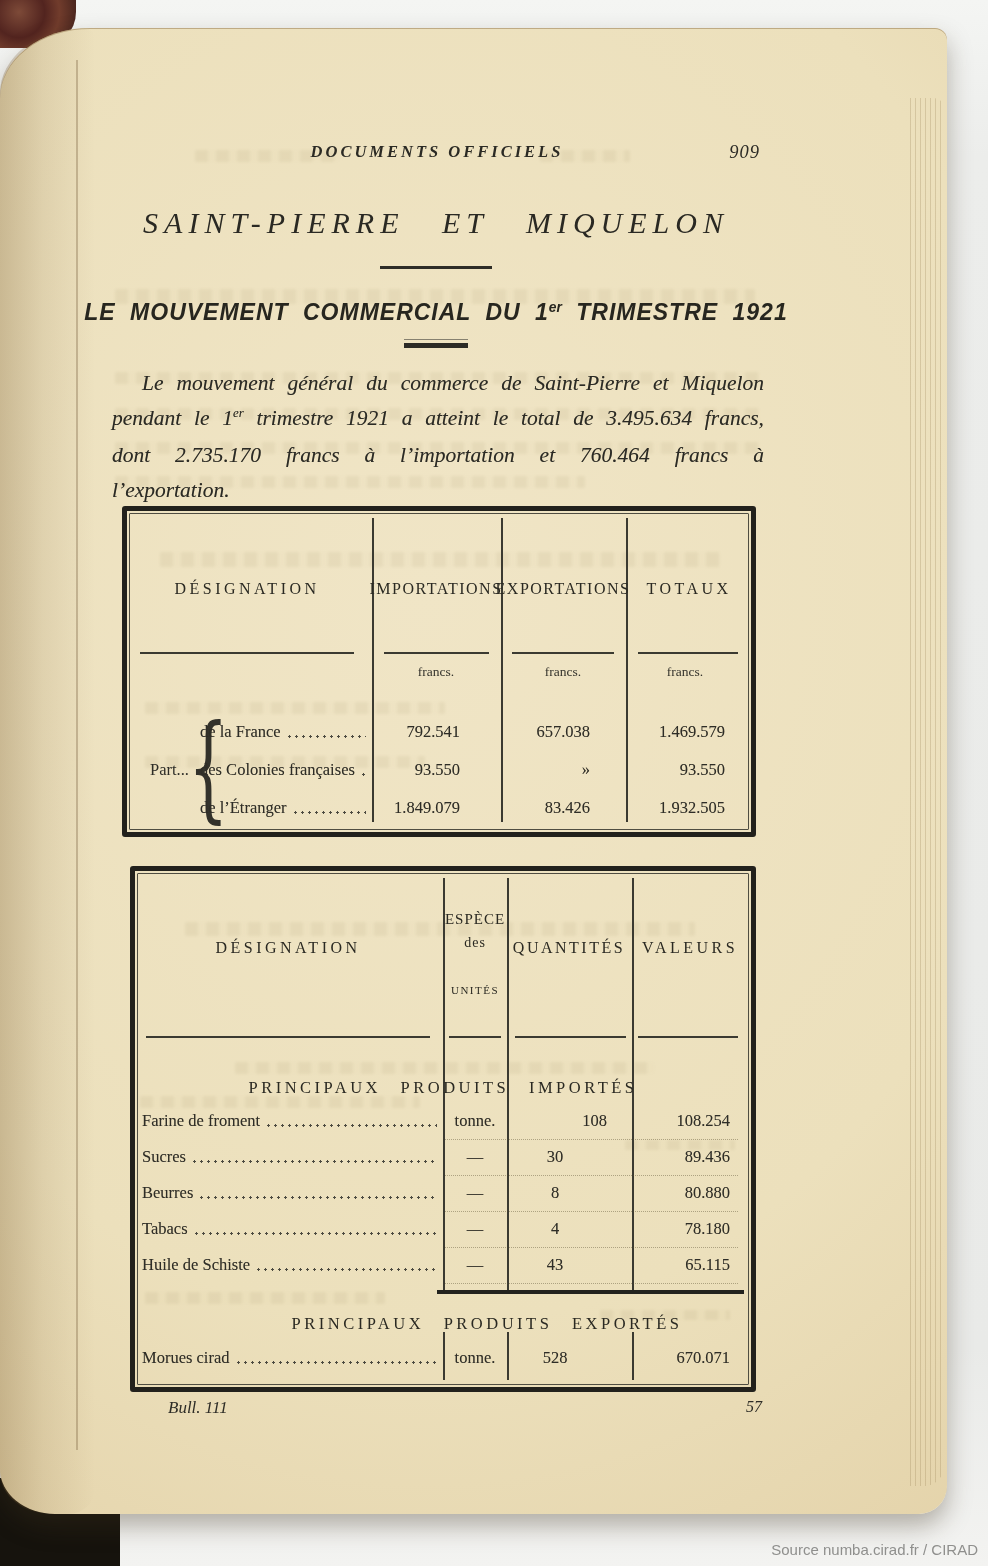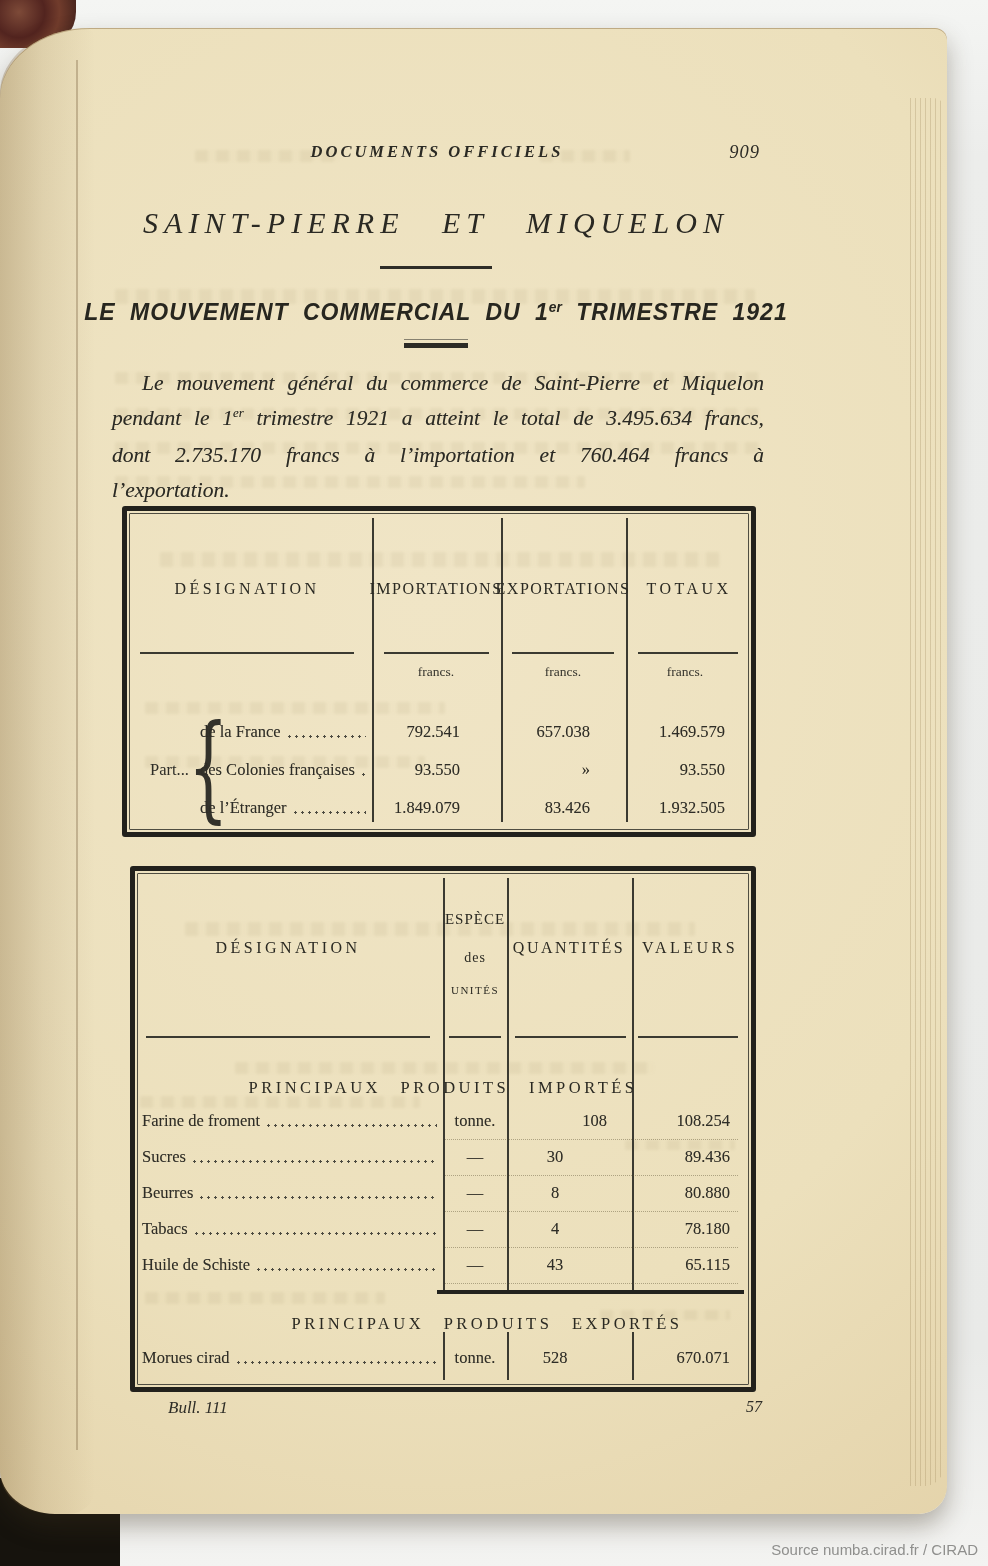--- a/index.html
+++ b/index.html
@@ -175,21 +175,21 @@
 
     <div class="tbl" style="left:130px;top:866px;width:626px;height:526px;">
       <div class="tframe"></div>
 
       <div class="vline" style="left:313px;top:12px;height:412px;"></div>
       <div class="vline" style="left:377px;top:12px;height:412px;"></div>
       <div class="vline" style="left:502px;top:12px;height:412px;"></div>
 
       <span class="th" style="left:158px;top:73px;">DÉSIGNATION</span>
       <span class="th" style="left:345px;top:45px;font-size:15px;letter-spacing:1px;">ESPÈCE</span>
-      <span class="th th-sm" style="left:345px;top:84px;">des</span>
+      <span class="th th-sm" style="left:345px;top:69px;">des</span>
       <span class="th th-xs" style="left:345px;top:118px;">UNITÉS</span>
       <span class="th" style="left:439px;top:73px;letter-spacing:2.5px;">QUANTITÉS</span>
       <span class="th" style="left:560px;top:73px;">VALEURS</span>
 
       <div class="hseg" style="left:16px;top:170px;width:284px;"></div>
       <div class="hseg" style="left:319px;top:170px;width:52px;"></div>
       <div class="hseg" style="left:385px;top:170px;width:111px;"></div>
       <div class="hseg" style="left:508px;top:170px;width:100px;"></div>
 
       <div class="sect" style="top:212px;">PRINCIPAUX PRODUITS IMPORTÉS</div>

